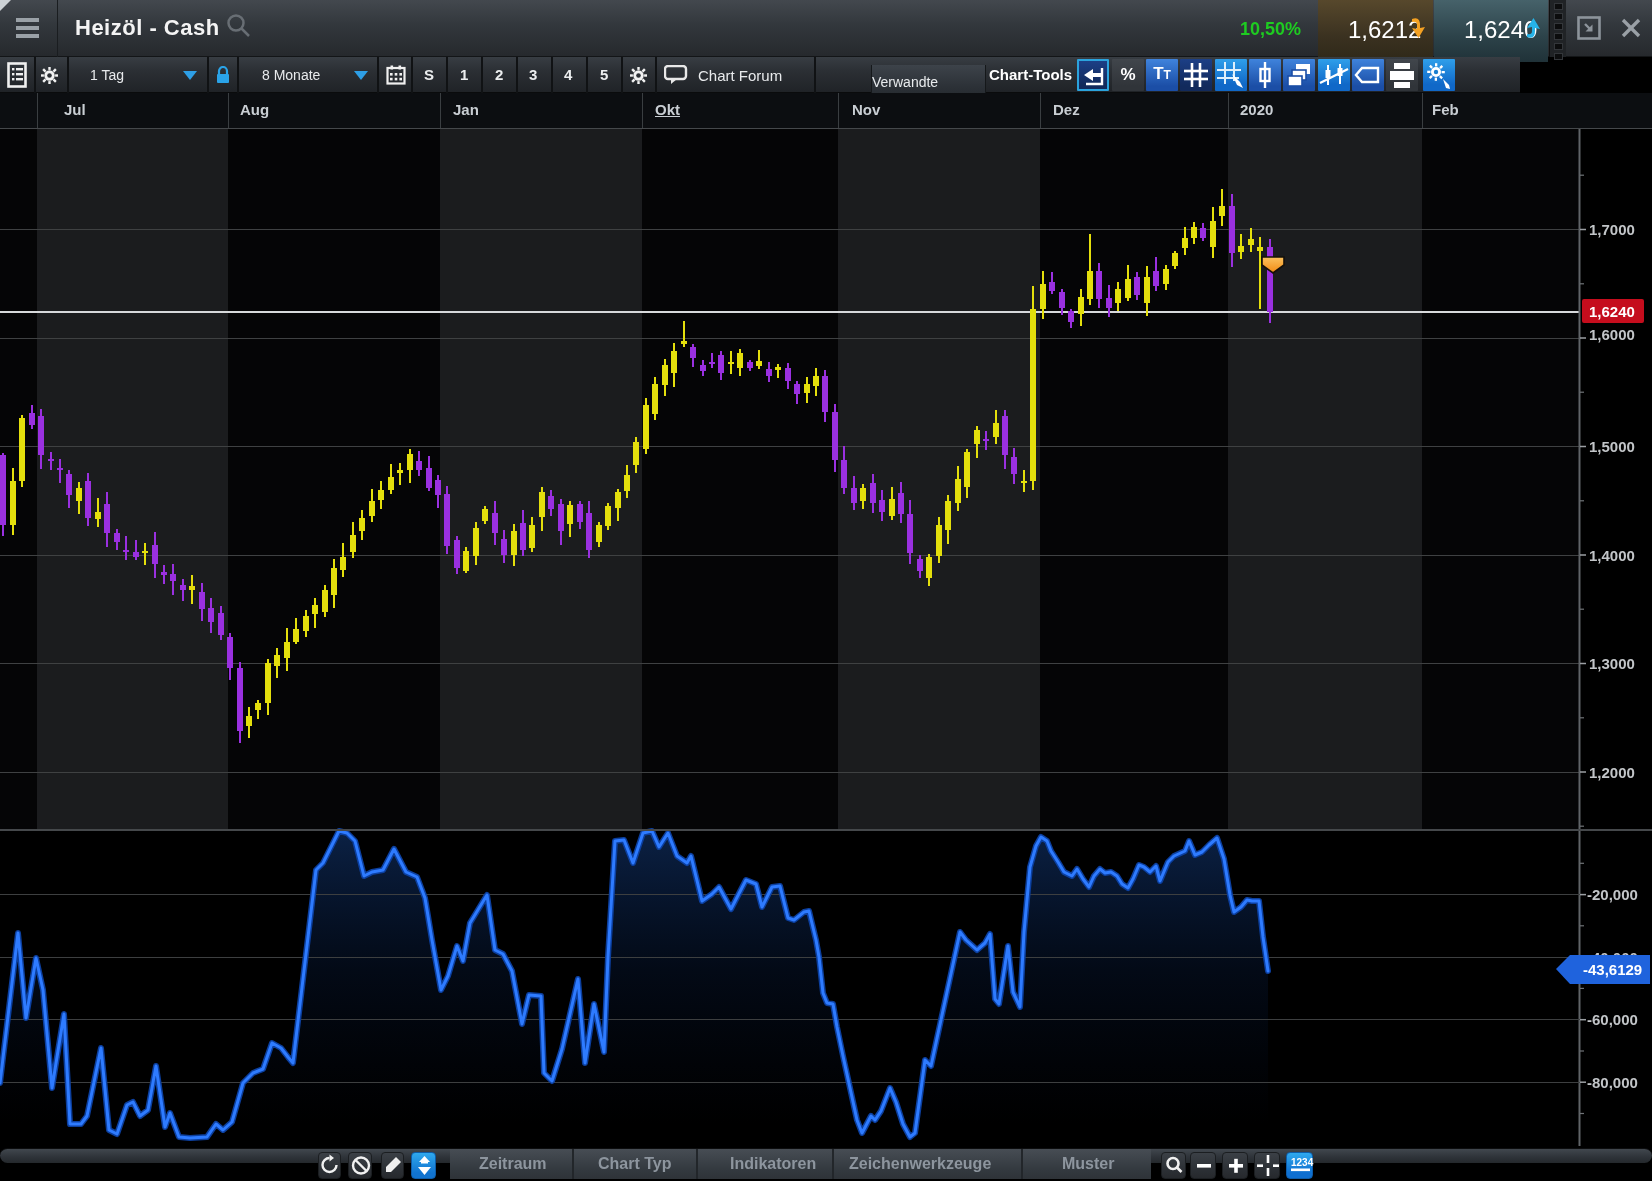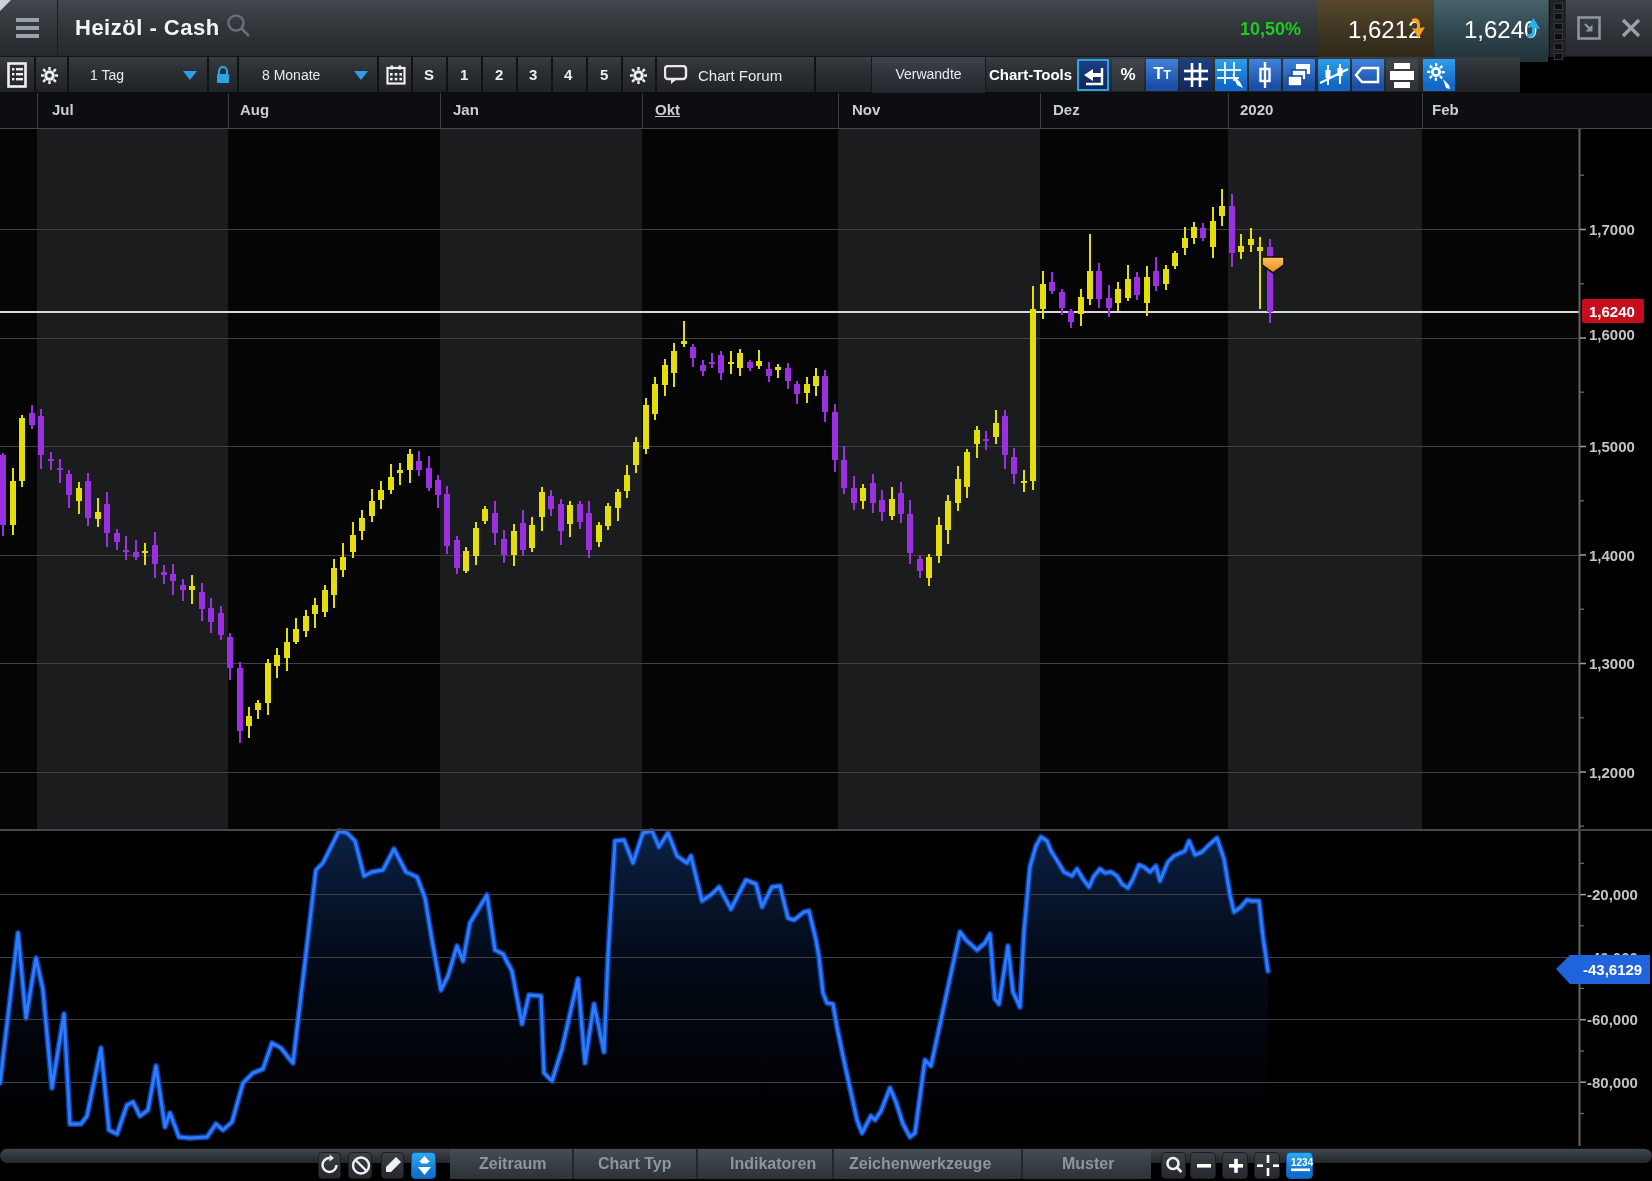--- a/index.html
+++ b/index.html
@@ -17,22 +17,22 @@
 .pxbox span { position:absolute; top:16px; }
 #grip { left:1549px; top:0; width:17px; height:57px; background:#202326; border-left:1px solid #111;}
 #grip div { width:9px; height:7px; margin:3px auto 0; background:#0c0d0e; border:1px solid #33363a; }
 
 #toolbar { left:0; top:57px; width:1520px; height:36px;
   background:linear-gradient(#383d43,#2b2f34 40%,#202327); border-bottom:1px solid #0a0b0c; }
 .sep { position:absolute; top:0; width:2px; height:36px; background:#101214; }
 .tbt { position:absolute; top:10px; font-size:14px; color:#e8eaec; }
 .num { position:absolute; top:9px; font-size:15px; font-weight:bold; color:#eceeef; }
 .tri { position:absolute; width:0; height:0; border-left:7px solid transparent; border-right:7px solid transparent; border-top:9px solid #2e9fe6; top:14px; }
-#verw { left:871px; top:0px; width:115px; height:36px; background:linear-gradient(#3d434a,#2c3137 60%,#24282d);
-  border-left:1px solid #15181a; border-right:1px solid #15181a; color:#e8ebed; font-size:14px; text-align:center; line-height:34px; }
+#verw { left:871px; top:8px; width:115px; height:36px; background:linear-gradient(#3d434a,#2c3137 60%,#24282d);
+  border-left:1px solid #15181a; border-right:1px solid #15181a; color:#e8ebed; font-size:14px; line-height:34px; }
 #ctools { left:989px; top:9px; font-size:15px; font-weight:bold; color:#fff; }
 .cbtn { position:absolute; top:2px; width:32px; height:32px; border-radius:1px; }
 .bg-a { background:linear-gradient(#2f9fea,#1068c8 80%); }
 .bg-b { background:linear-gradient(#3f83dc,#1b4ea6 85%); }
 .bg-c { background:linear-gradient(#1c3f86,#122a5c 85%); }
 .bg-d { background:linear-gradient(#41464c,#303439 85%); }
 
 #mhdr { left:0; top:93px; width:1652px; height:35px; background:#0c0e11; }
 .mon { position:absolute; top:8px; font-size:15px; font-weight:bold; color:#c9ced3; }
 .mtick { position:absolute; top:0; width:1px; height:35px; background:#3a3e41; }
@@ -242,21 +242,21 @@
             <rect x="7" y="-0.8" width="2.3" height="3.2" fill="#fff" transform="rotate(180 8 8)"></rect>
             <rect x="7" y="-0.8" width="2.3" height="3.2" fill="#fff" transform="rotate(225 8 8)"></rect>
             <rect x="7" y="-0.8" width="2.3" height="3.2" fill="#fff" transform="rotate(270 8 8)"></rect>
             <rect x="7" y="-0.8" width="2.3" height="3.2" fill="#fff" transform="rotate(315 8 8)"></rect>
           </g>
           <path d="M20,20 L26,26 L27,30 L23,29 Z" fill="#fff"></path>
         </svg></div>
   </div>
 
   <div id="mhdr" class="abs">
-    <div class="mon" style="left:52px;">Jul</div>
+    <div class="mon" style="left:64px;">Jul</div>
     <div class="mon" style="left:240px;">Aug</div>
     <div class="mon" style="left:453px;">Jan</div>
     <div class="mon" style="left:655px;text-decoration:underline;">Okt</div>
     <div class="mon" style="left:852px;">Nov</div>
     <div class="mon" style="left:1053px;">Dez</div>
     <div class="mon" style="left:1240px;">2020</div>
     <div class="mon" style="left:1432px;">Feb</div>
     <div class="mtick" style="left:37px;"></div>
       <div class="mtick" style="left:228px;"></div>
     <div class="mtick" style="left:440px;"></div>

